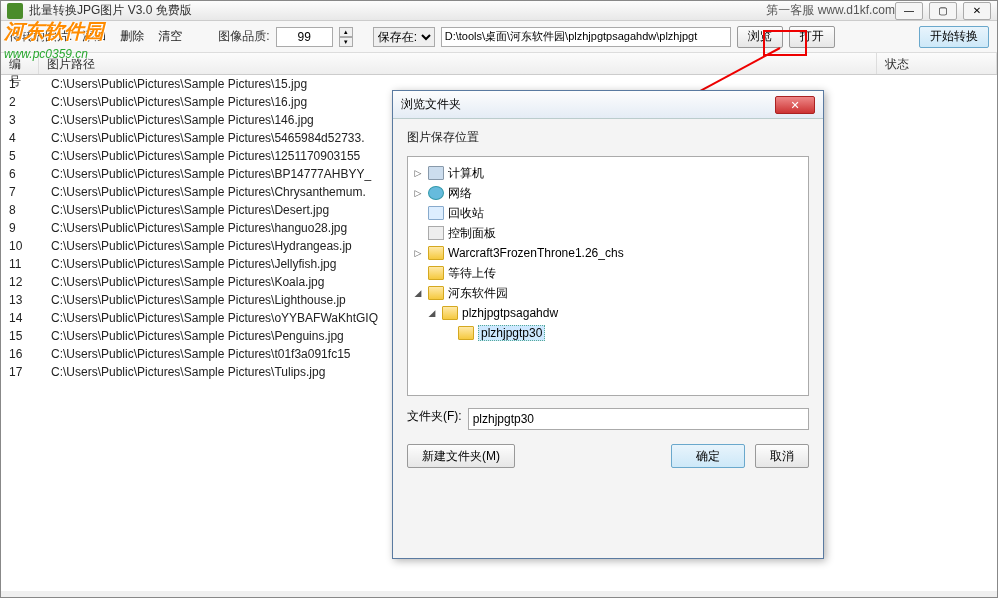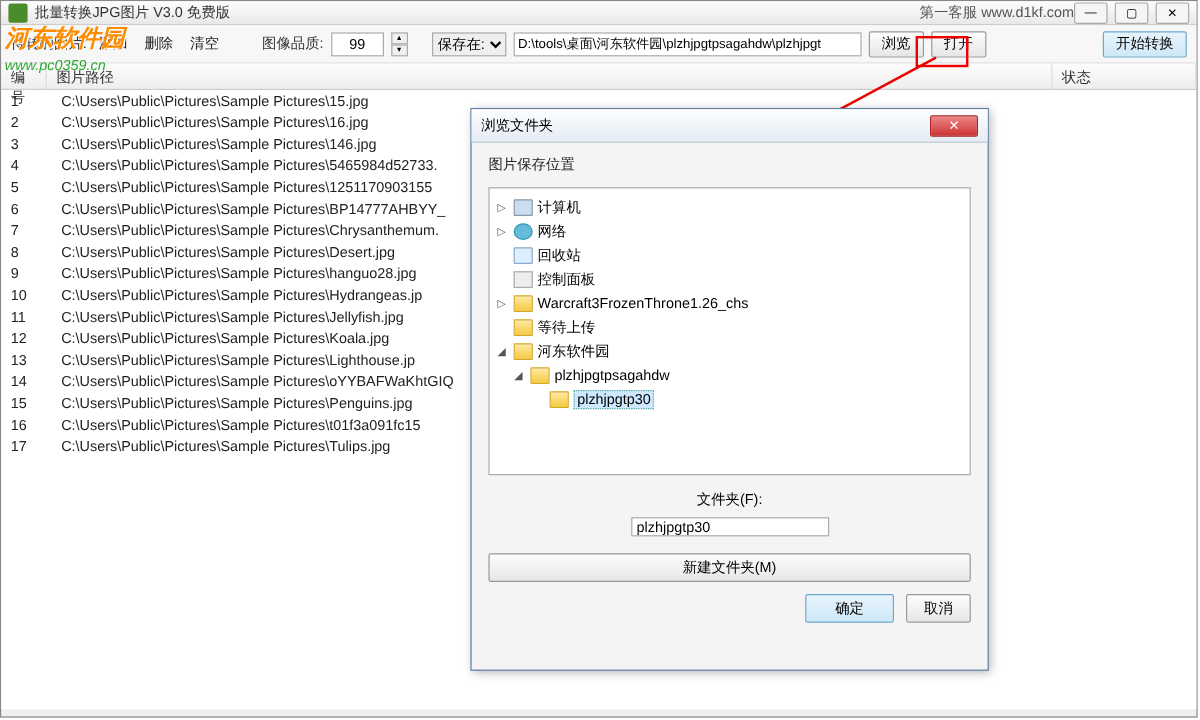--- a/index.html
+++ b/index.html
@@ -9,21 +9,21 @@
 .titlebar { height: 20px; background: linear-gradient(#fdfdfd,#e8e8e8); display: flex; align-items: center; padding: 0 6px; border-bottom: 1px solid #ccc; font-size: 12px; }
 .titlebar .icon { width: 16px; height: 16px; background: #4a8c2a; margin-right: 6px; border-radius: 2px; }
 .titlebar .title { flex: 1; color: #333; }
 .titlebar .sub { color: #555; margin-left: 30px; text-align: center; }
 .winbtns { display: flex; gap: 6px; }
 .winbtn { width: 28px; height: 18px; border: 1px solid #aaa; background: #f5f5f5; border-radius: 2px; display: flex; align-items: center; justify-content: center; font-size: 10px; cursor: default; }
 
 .toolbar { height: 32px; background: #f7f7f7; border-bottom: 1px solid #ddd; display: flex; align-items: center; padding: 0 8px; font-size: 12px; gap: 6px; }
 .toolbar .lbl { color: #333; }
 .toolbar .link { color: #222; margin: 0 4px; cursor: default; }
-.toolbar .qinput { width: 44px; height: 20px; border: 1px solid #aaa; background: #fff; text-align: center; font-size: 12px; }
+.toolbar .qinput { width: 57px; height: 20px; border: 1px solid #aaa; background: #fff; text-align: center; font-size: 12px; }
 .toolbar .spinner { display: flex; flex-direction: column; }
 .toolbar .spinbtn { width: 14px; height: 10px; border: 1px solid #aaa; background: #f0f0f0; font-size: 7px; line-height: 7px; text-align: center; cursor: default; }
 .toolbar select { height: 20px; font-size: 12px; border: 1px solid #aaa; }
 .toolbar .path { width: 290px; height: 20px; border: 1px solid #aaa; background: #fff; font-size: 11px; padding: 0 3px; }
 .toolbar .btn { height: 22px; padding: 0 10px; border: 1px solid #999; background: linear-gradient(#fdfdfd,#e6e6e6); font-size: 12px; border-radius: 2px; cursor: default; }
 .toolbar .btn.primary { background: linear-gradient(#e8f4fc,#cde8f8); border-color: #6aa8cc; }
 .highlight-box { position: absolute; border: 2px solid #e00; pointer-events: none; z-index: 10; }
 
 .table-head { height: 22px; background: linear-gradient(#fcfcfc,#eee); border-bottom: 1px solid #ccc; display: flex; font-size: 12px; color: #333; }
 .table-head .th { padding: 3px 8px; border-right: 1px solid #ddd; }
@@ -49,23 +49,23 @@
 .tree-item .ico { width: 16px; height: 14px; margin: 0 4px; display: inline-block; }
 .ico.folder { background: linear-gradient(#ffe9a8,#f5c93f); border-radius: 1px; border: 1px solid #d4a820; }
 .ico.folder-open { background: linear-gradient(#ffe9a8,#f5c93f); border-radius: 1px; border: 1px solid #d4a820; position: relative; }
 .ico.computer { background: #cde; border: 1px solid #89a; border-radius: 1px; }
 .ico.network { background: #6bd; border-radius: 50%; border: 1px solid #39a; }
 .ico.cpanel { background: #eee; border: 1px solid #aaa; }
 .ico.recycle { background: #def; border: 1px solid #8ac; border-radius: 1px; }
 .tree-item.sel .txt { background: #cde8ff; border: 1px dotted #5a9; padding: 0 2px; }
 .ind1 { padding-left: 14px; } .ind2 { padding-left: 30px; }
 
-.dlg-field { display: flex; align-items: center; margin-top: 12px; gap: 6px; flex-direction: column; }
+.dlg-field { display: flex; align-items: flex-start; margin-top: 12px; gap: 6px; }
 .dlg-field input { flex: 1; height: 22px; border: 1px solid #aaa; padding: 0 4px; font-size: 12px; }
-.dlg-btns { display: flex; gap: 10px; margin-top: 14px; justify-content: flex-start; flex-direction: column; }
+.dlg-btns { display: flex; gap: 10px; margin-top: 14px; justify-content: flex-start; }
 .dlg-btns .b { height: 24px; padding: 0 14px; border: 1px solid #999; background: linear-gradient(#fdfdfd,#e6e6e6); font-size: 12px; border-radius: 2px; cursor: default; }
 .dlg-btns .right { margin-left: auto; display: flex; gap: 10px; }
 .dlg-btns .primary { background: linear-gradient(#e8f4fc,#cde8f8); border-color: #6aa8cc; padding: 0 24px; }
 
 .arrow { position: absolute; z-index: 15; pointer-events: none; }
 </style>
 </head>
 <body>
 
 <div class="window">

